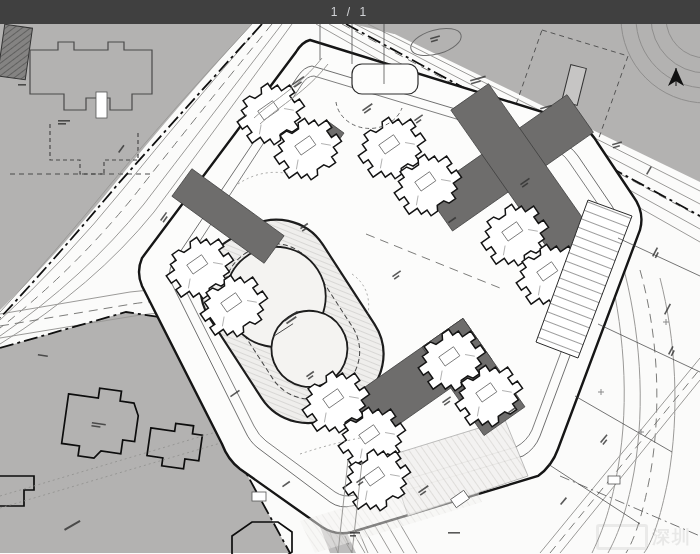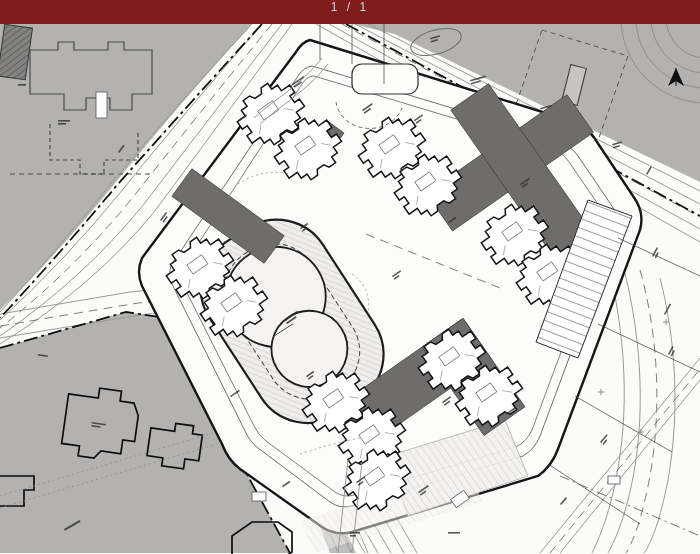--- a/index.html
+++ b/index.html
@@ -1,19 +1,19 @@
 <!DOCTYPE html>
 <html><head>
 <meta charset="utf-8">
 <style>
   html,body{margin:0;padding:0;background:#222;}
   .frame{position:relative;width:700px;height:554px;overflow:hidden;background:#fbfbfa;
          font-family:"Liberation Sans",sans-serif;}
-  .topbar{position:absolute;top:0;left:0;width:700px;height:24px;background:#7f1d1d;
-          display:flex;align-items:flex-start;justify-content:center;z-index:5;}
+  .topbar{position:absolute;top:0;left:0;width:700px;height:24px;background:#404040;
+          display:flex;align-items:center;justify-content:center;z-index:5;}
   .topbar span{color:#d2d4d7;font-size:12px;letter-spacing:3px;font-family:"Liberation Sans",sans-serif;}
   .canvas{position:absolute;top:24px;left:0;width:700px;height:530px;background:#fbfbfa;}
   svg{display:block;}
   .watermark{position:absolute;right:8px;bottom:4px;display:flex;align-items:center;gap:4px;
              opacity:0.14;z-index:4;pointer-events:none;}
   .watermark .logo{width:46px;height:20px;border:3px solid #8a8a8a;border-radius:3px;}
   .watermark .wmtext{font-size:18px;font-weight:bold;color:#7c7c7c;letter-spacing:2px;}
   .lb rect{fill:#2f2f2f;opacity:.8;}
   .rd{stroke:#9b9a98;stroke-width:1;fill:none;}
   .rdD{stroke:#6d6d6b;stroke-width:.9;fill:none;stroke-dasharray:9 6;}
@@ -352,15 +352,19 @@
       <g class="lb" transform="translate(448,508)">
             <rect width="12" height="1.6"></rect>
           </g>
       <g class="lb" transform="translate(430,14) rotate(-16)">
             <rect width="10" height="1.6"></rect>
             <rect y="3" width="7" height="1.6"></rect>
           </g>
     </g>
   </svg>
 
+  <div class="watermark">
+    <span class="logo"></span>
+    <span class="wmtext">深圳</span>
   </div>
+  </div>
 
 </div>
 
 </body></html>

